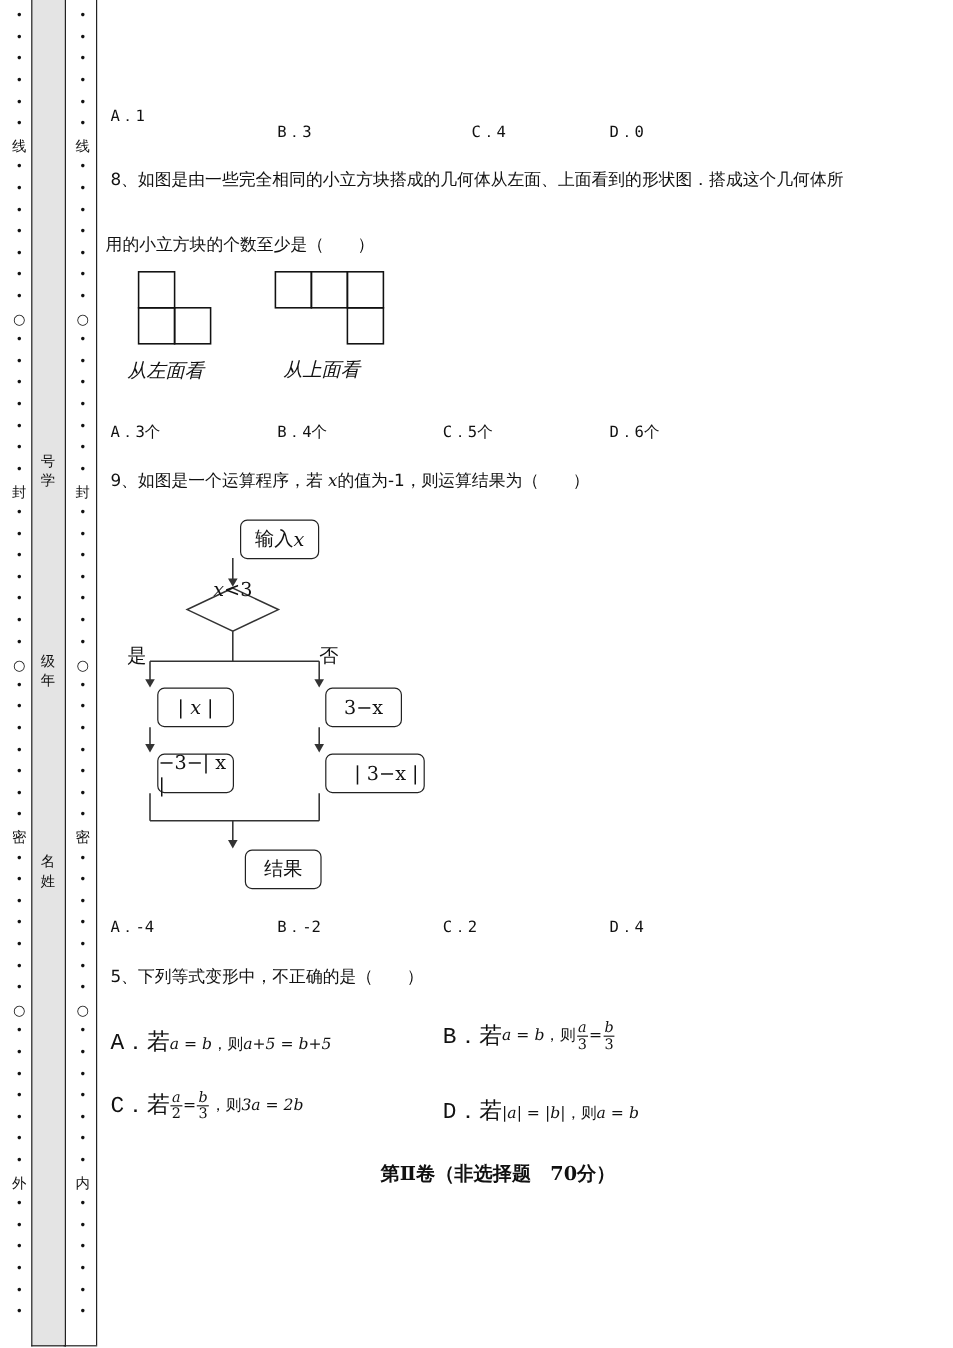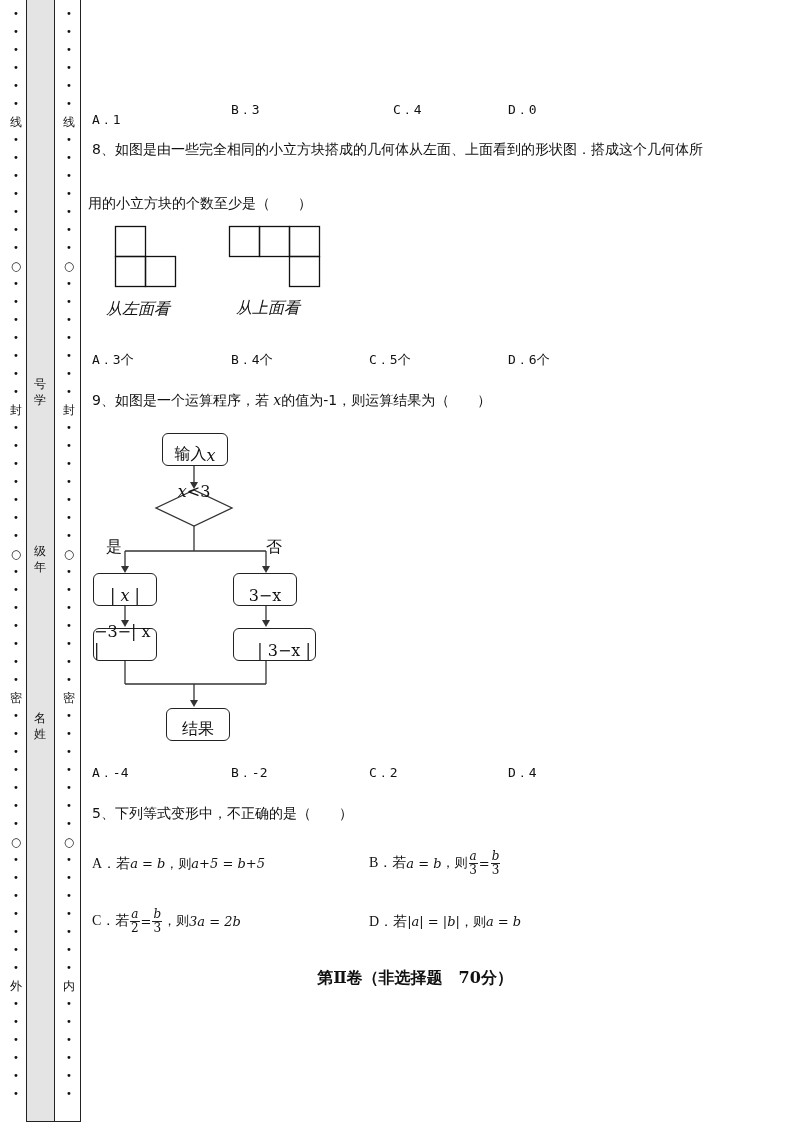--- a/index.html
+++ b/index.html
@@ -8,24 +8,24 @@
   .abs { position:absolute; }
   .strip { position:absolute; top:0; left:26px; width:27px; height:1121px; background:#e4e4e4; border-left:1px solid #222; border-right:1px solid #222; border-bottom:1px solid #222; }
   .rline { position:absolute; top:0; left:80px; width:1px; height:1121px; background:#222; }
   .bline { position:absolute; top:1121px; left:53px; width:28px; height:1px; background:#222; }
   .mcol { position:absolute; width:12px; text-align:center; font-size:11px; line-height:12px; }
   .dot { display:block; height:18px; line-height:18px; font-size:10px; }
   .circ { display:block; height:18px; line-height:18px; font-size:12px; }
   .mchar { display:block; height:18px; line-height:18px; font-size:12px; }
   .vlabel { position:absolute; left:33px; width:14px; font-size:12px; line-height:16px; text-align:center; }
   .txt { position:absolute; font-size:14px; white-space:nowrap; }
-  .mono { font-family:Liberation Serif, serif; font-size:14px; }
+  .mono { font-family:Liberation Mono, monospace; font-size:19px; }
   .opt { position:absolute; white-space:nowrap; font-size:13px; font-family:"DejaVu Sans Mono", monospace; }
   .fig-label { position:absolute; font-size:16px; white-space:nowrap;font-style:italic; }
-  .box { position:absolute; border:1.5px solid #222; border-radius:6px; display:flex; align-items:flex-end; justify-content:center; font-family:"DejaVu Serif", serif; font-size:16px; background:#fff; }
+  .box { position:absolute; border:1.5px solid #222; border-radius:6px; display:flex; align-items:center; justify-content:center; font-family:"DejaVu Serif", serif; font-size:16px; background:#fff;margin-left:38px; }
   .section-title { position:absolute; left:0; width:830px; text-align:center; top:968px; font-size:16px; font-weight:bold; font-family:"DejaVu Serif", serif; }
   i.v { font-family:"DejaVu Serif", serif; font-style:italic; }
   .frac { display:inline-flex; flex-direction:column; align-items:center; vertical-align:middle; font-family:"DejaVu Serif", serif; font-style:italic; font-size:12px; line-height:13px; margin:0 1px; }
   .frac .num { border-bottom:1px solid #222; padding:0 1px; }
   .frac .den { font-style:normal; }
 </style>
 </head>
 <body>
 
 <div class="strip"></div>
@@ -166,21 +166,21 @@
 <div class="vlabel" style="top:543px;">
   <div>级</div>
   <div>年</div>
 </div>
 <div class="vlabel" style="top:710px;">
   <div>名</div>
   <div>姓</div>
 </div>
 
 <div>
-  <span class="opt" style="left:92px; top:111px;">A．1</span>
+  <span class="opt" style="left:92px; top:88px;">A．1</span>
   <span class="opt" style="left:231px; top:101px;">B．3</span>
   <span class="opt" style="left:369px; top:101px;margin-left:24px;">C．4</span>
   <span class="opt" style="left:508px; top:101px;">D．0</span>
 </div>
 
 <div class="txt" style="left:92px; top:141px;">8、如图是由一些完全相同的小立方块搭成的几何体从左面、上面看到的形状图．搭成这个几何体所</div>
 <div class="txt" style="left:88px; top:167px;margin-top:28px;">用的小立方块的个数至少是（　　）</div>
 
 <svg class="abs" style="left:110px; top:222px;" width="220" height="70">
   <g fill="none" stroke="#111" stroke-width="1.3">

